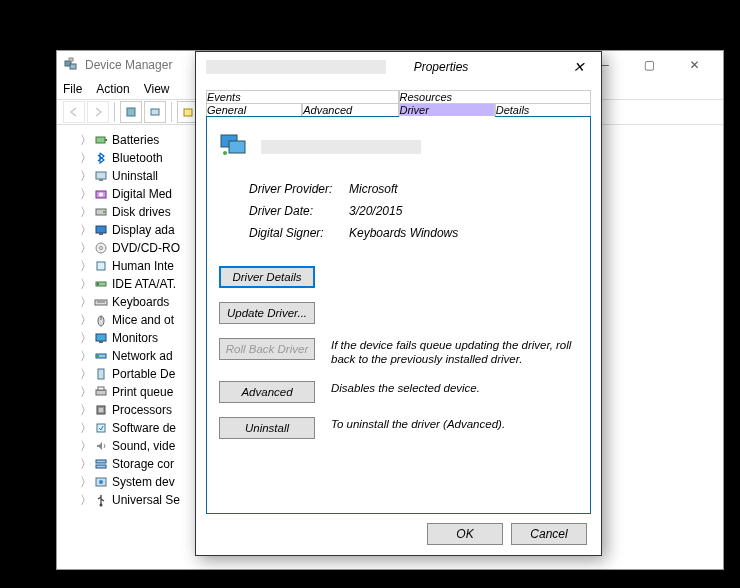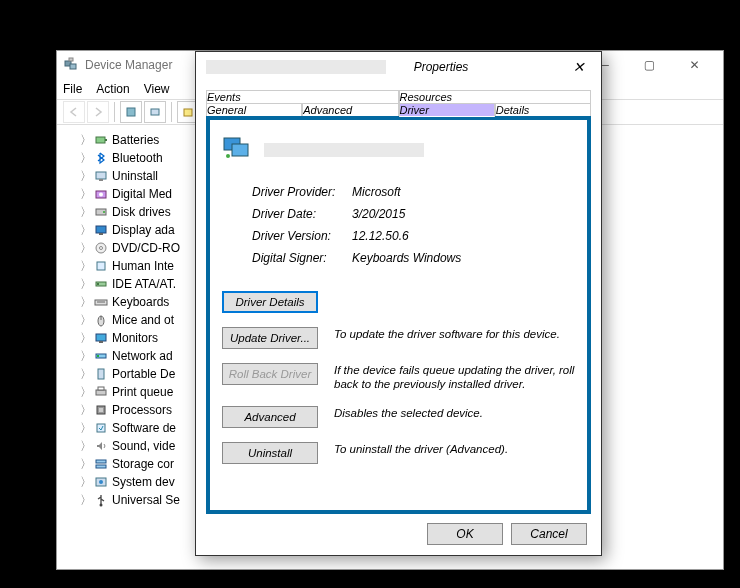--- a/index.html
+++ b/index.html
@@ -25,21 +25,21 @@
 .dlg .dlg-titlebar { height: 30px; display: flex; align-items: center; }
 .dlg .dlg-titlebar .redacted { background: #e9e9e9; height: 14px; margin-left: 10px; width: 180px; }
 .dlg .dlg-titlebar .dlg-title { flex: 1; text-align: center; margin-left: -60px; }
 .dlg .dlg-titlebar .close { width: 45px; height: 30px; display: flex; align-items: center; justify-content: center; font-size: 14px; }
 .dlg .tabs { padding: 8px 10px 0 10px; }
 .dlg .tabrow { display: flex; }
 .dlg .tab { border: 1px solid #ccc; border-bottom: none; padding: 0 0; text-align: left; background: #fff; font-size: 11px; }
 .dlg .tabrow.top .tab { flex: 1; }
 .dlg .tabrow.bottom .tab { flex: 1; }
 .dlg .tab.active { background: #c4b5fd; position: relative; z-index: 2; border-bottom: 1px solid #fff; margin-bottom: -1px; }
-.dlg .tabcontent { border: 4px solid #0369a1; padding: 12px; height: 398px; }
+.dlg .tabcontent { border: 1px solid #0369a1; padding: 12px; height: 398px; }
 .dlg .dev-header { display: flex; align-items: center; margin-bottom: 14px; }
 .dlg .dev-header .big-icon svg { width: 32px; height: 32px; }
 .dlg .dev-header .redacted2 { background: #e9e9e9; height: 14px; width: 160px; margin-left: 10px; }
 .dlg .info-grid { margin-left: 30px; }
 .dlg .info-row { display: flex; height: 22px; align-items: center; }
 .dlg .info-row .k { width: 100px; }
 .dlg .btn-row { display: flex; margin-top: 14px; align-items: flex-start; }
 .dlg .btn-row .btn { width: 96px; height: 22px; border: 1px solid #888; background: #e1e1e1; display: flex; align-items: center; justify-content: center; font-size: 11.5px; }
 .dlg .btn-row .btn.focused { border: 2px solid #0078d7; }
 .dlg .btn-row .btn.disabled { color: #999; }
@@ -341,34 +341,29 @@
       <div class="info-grid">
         <div class="info-row">
             <span class="k">Driver Provider:</span>
             <span>Microsoft</span>
           </div>
         <div class="info-row">
             <span class="k">Driver Date:</span>
             <span>3/20/2015</span>
           </div>
         <div class="info-row">
-            <span class="k">Driver Version:</span>
-            <span>12.12.50.6</span>
-          </div>
-        <div class="info-row">
             <span class="k">Digital Signer:</span>
             <span>Keyboards Windows</span>
           </div>
       </div>
       <div class="btn-row" style="margin-top:22px;">
         <div class="btn focused">Driver Details</div>
       </div>
       <div class="btn-row">
         <div class="btn">Update Driver...</div>
-        <div class="desc">To update the driver software for this device.</div>
       </div>
       <div class="btn-row">
         <div class="btn disabled">Roll Back Driver</div>
         <div class="desc">If the device fails queue updating the driver, roll back to the previously installed driver.</div>
       </div>
       <div class="btn-row">
         <div class="btn">Advanced</div>
         <div class="desc">Disables the selected device.</div>
       </div>
       <div class="btn-row">

